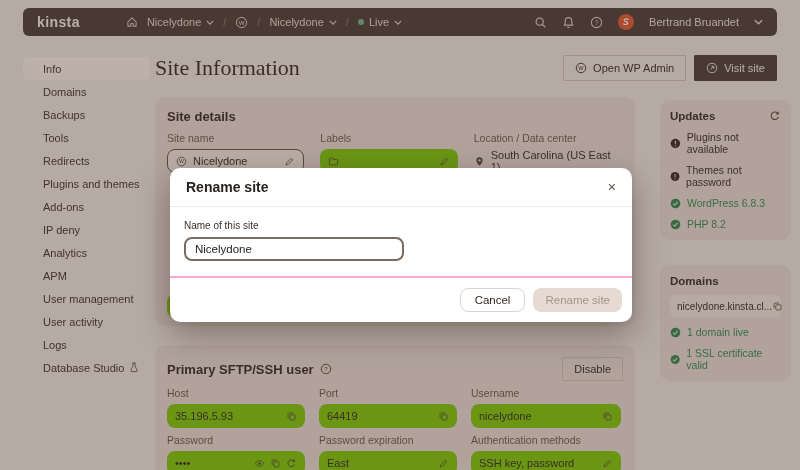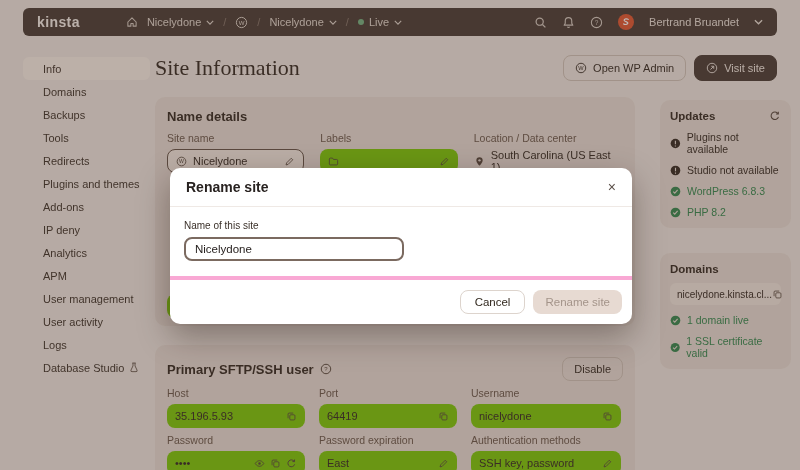--- a/index.html
+++ b/index.html
@@ -23,21 +23,21 @@
   
   .sidebar { position:absolute; left:23px; top:57px; width:127px; z-index:1;}
   .side-item { height:23px; display:flex; align-items:center; gap:5px; padding-left:20px; font-size:11px;
                color:#493e36; border-radius:6px; cursor:pointer; }
   .side-item.active { background:#faf1ea; }
 
   
   .content-header { position:absolute; left:155px; top:55px; width:622px; display:flex; align-items:center; z-index:1;}
   h1 { font-family:"Liberation Serif", serif; font-size:22px; font-weight:500; color:#40362f; }
   .hdr-btns { margin-left:auto; display:flex; gap:8px; }
-  .btn { height:26px; padding:0 11px; border-radius:8px; font-size:11px; display:flex; align-items:center; gap:6px;
+  .btn { height:26px; padding:0 11px; border-radius:1px; font-size:11px; display:flex; align-items:center; gap:6px;
          font-family:"Liberation Sans", sans-serif; cursor:pointer; }
   .btn-ghost { background:transparent; border:1px solid #d3c6bd; color:#40362f; }
   .btn-dark { background:#544741; border:1px solid #544741; color:#f3ebe5; }
 
   
   .main-col { position:absolute; left:155px; top:97px; width:480px; z-index:1;}
   .card { background:#eadfd8; border-radius:10px; padding:12px 12px; position:relative; }
   .card-title { font-size:13px; font-weight:bold; color:#40362f; }
   .fields-row { display:flex; gap:16px; margin-top:8px; }
   .fcol { width:138px; }
@@ -73,21 +73,21 @@
   .overlay { position:absolute; inset:0; background:rgba(47,27,15,0.30); z-index:40; }
   .modal { position:absolute; left:170px; top:168px; width:462px; background:#fff; border-radius:10px;
            box-shadow:0 12px 32px rgba(30,15,5,.35); z-index:50; }
   .modal-header { display:flex; align-items:center; padding:11px 16px; border-bottom:1px solid #efe9e5; }
   .modal-title { font-size:14px; font-weight:bold; color:#282220; }
   .modal-close { margin-left:auto; font-size:14px; color:#5a4f48; cursor:pointer; line-height:1;}
   .modal-body { padding:13px 14px 15px; }
   .mlabel { font-size:10px; color:#3a3029; margin-bottom:6px; }
   .minput { width:220px; height:24px; border:2px solid #7b6a60; border-radius:8px; padding:0 9px;
             font-size:11.5px; color:#282220; font-family:"Liberation Sans", sans-serif; background:#fff; outline:none;}
-  .modal-footer { border-top:4px solid #f9a8d4; padding:10px 10px; display:flex; justify-content:flex-end; gap:8px; }
+  .modal-footer { border-top:2px solid #f9a8d4; padding:10px 10px; display:flex; justify-content:flex-end; gap:8px; }
   .btn-cancel { background:#fff; border:1px solid #ddd4cd; border-radius:8px; height:24px; padding:0 14px;
                 font-size:11.5px; color:#32291f; cursor:pointer;}
   .btn-submit { background:#e7dad2; border:none; border-radius:8px; height:24px; padding:0 12px;
                 font-size:11.5px; color:#a4948a; cursor:default;}
 </style>
 </head>
 <body>
 
 <header class="topbar">
   <span class="logo">kinsta</span>
@@ -224,21 +224,21 @@
           <path d="M6 10l4-4M7 5.7h3.3V9" stroke="currentColor" stroke-width="1.2" fill="none"></path>
         </svg>
       <span>Visit site</span>
     </button>
   </div>
 </div>
 
 <main class="main-col">
 
   <section class="card card1">
-    <div class="card-title">Name details</div>
+    <div class="card-title">Site details</div>
     <div class="fields-row">
       <div class="fcol">
         <div class="flabel">Site name</div>
         <div class="field focused">
           <span class="ficon">
             <svg width="11" height="11" viewBox="0 0 16 16">
                 <circle cx="8" cy="8" r="6.3" fill="none" stroke="currentColor" stroke-width="1.2"></circle>
                 <text x="8" y="10.8" text-anchor="middle" font-size="7.5" fill="currentColor" font-family="Liberation Sans, sans-serif">W</text>
               </svg>
           </span>
@@ -412,21 +412,21 @@
           <circle cx="8" cy="8" r="7" fill="#40362f"></circle>
           <path d="M8 4v5M8 11v1.6" stroke="#eadfd8" stroke-width="1.6"></path>
         </svg>
       <span>Plugins not available</span>
     </div>
     <div class="status-item">
       <svg width="11" height="11" viewBox="0 0 16 16">
           <circle cx="8" cy="8" r="7" fill="#40362f"></circle>
           <path d="M8 4v5M8 11v1.6" stroke="#eadfd8" stroke-width="1.6"></path>
         </svg>
-      <span>Studio not available</span>
+      <span>Themes not password</span>
     </div>
     <div class="status-item ok">
       <svg width="11" height="11" viewBox="0 0 16 16">
           <circle cx="8" cy="8" r="7" fill="#3f8f5a"></circle>
           <path d="M4.7 8.2l2.2 2.2 4.2-4.6" stroke="#eadfd8" stroke-width="1.6" fill="none"></path>
         </svg>
       <span>WordPress 6.8.3</span>
     </div>
     <div class="status-item ok">
       <svg width="11" height="11" viewBox="0 0 16 16">

